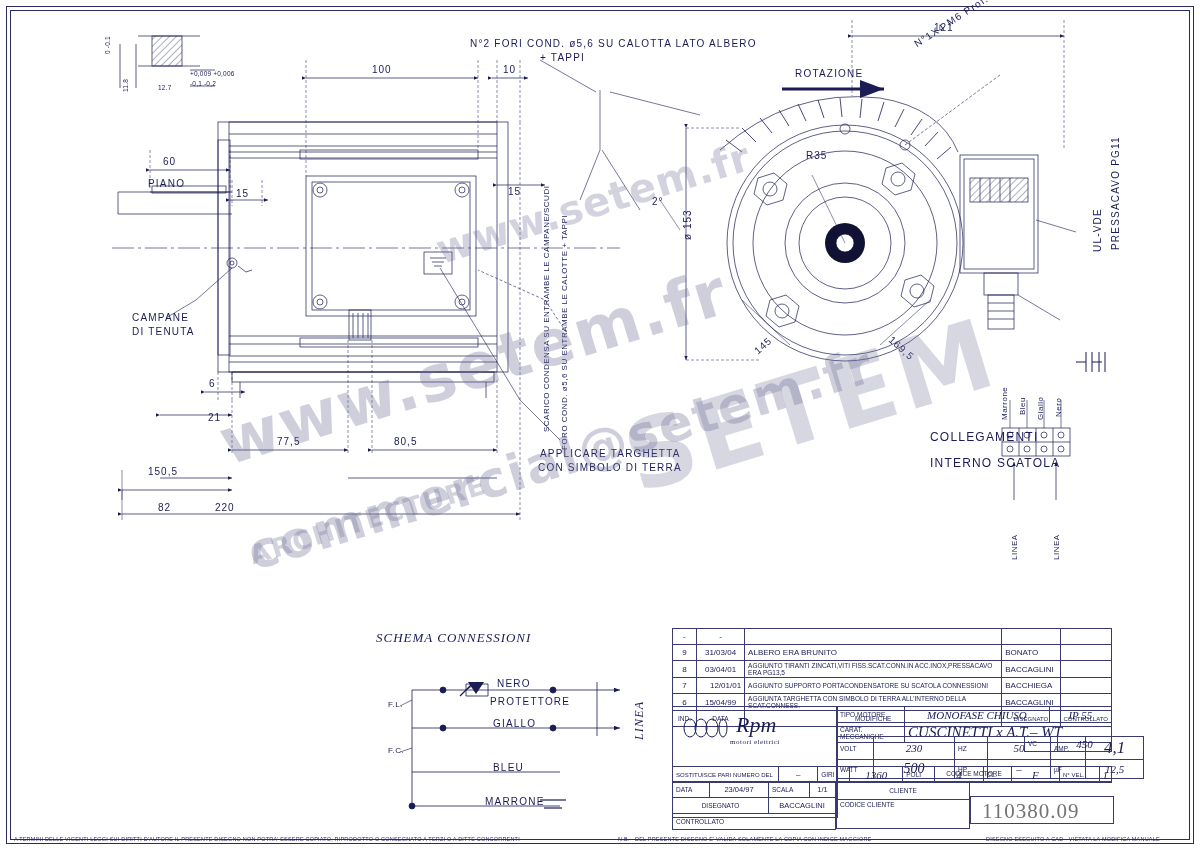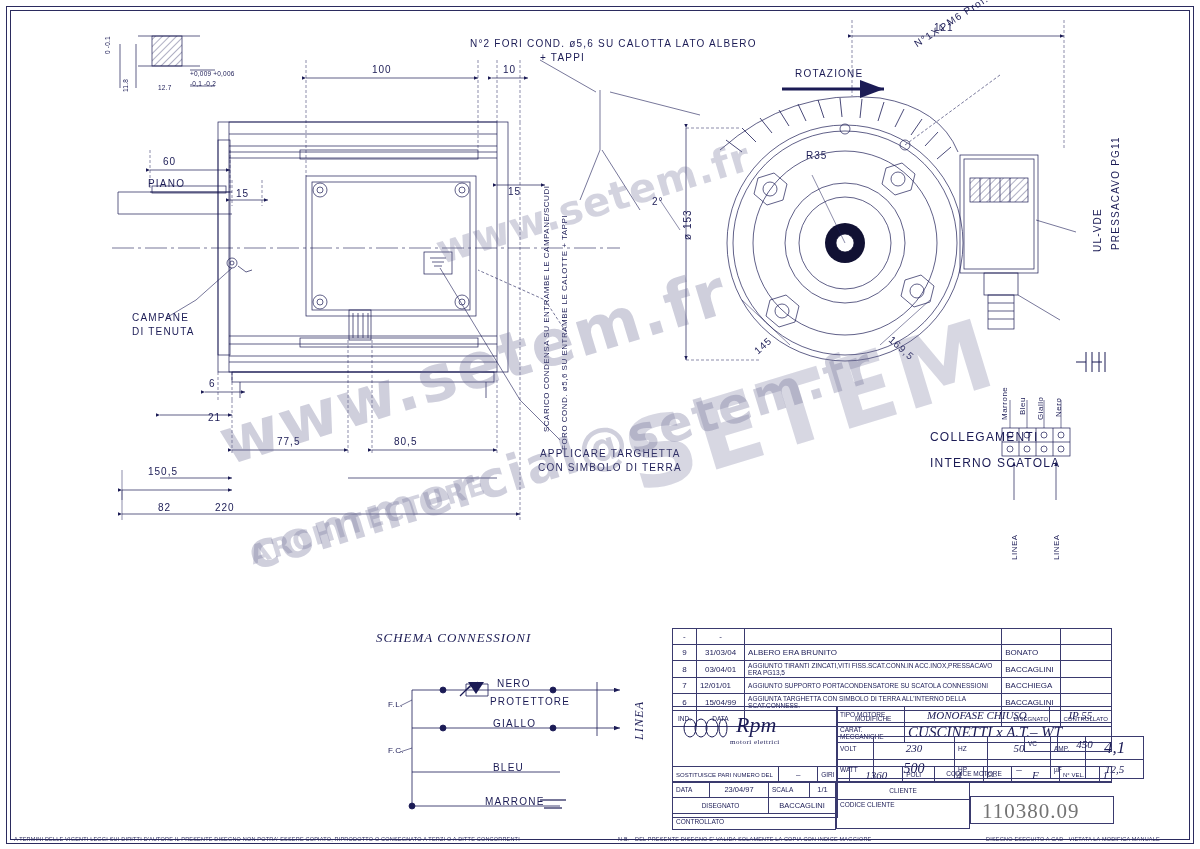--- a/index.html
+++ b/index.html
@@ -388,21 +388,21 @@
     </tr>
     <tr>
       <td style="text-align:center;">8</td>
       <td style="text-align:center;">03/04/01</td>
       <td style="font-size:6.5px;">AGGIUNTO TIRANTI ZINCATI,VITI FISS.SCAT.CONN.IN ACC.INOX,PRESSACAVO ERA PG13,5</td>
       <td>BACCAGLINI</td>
       <td></td>
     </tr>
     <tr>
       <td style="text-align:center;">7</td>
-      <td style="text-align:left;">12/01/01</td>
+      <td style="text-align:right;">12/01/01</td>
       <td style="font-size:6.5px;">AGGIUNTO SUPPORTO PORTACONDENSATORE SU SCATOLA CONNESSIONI</td>
       <td>BACCHIEGA</td>
       <td></td>
     </tr>
     <tr>
       <td style="text-align:center;">6</td>
       <td style="text-align:center;">15/04/99</td>
       <td style="font-size:6.5px;">AGGIUNTA TARGHETTA CON SIMBOLO DI TERRA ALL'INTERNO DELLA SCAT.CONNESS.</td>
       <td>BACCAGLINI</td>
       <td></td>

